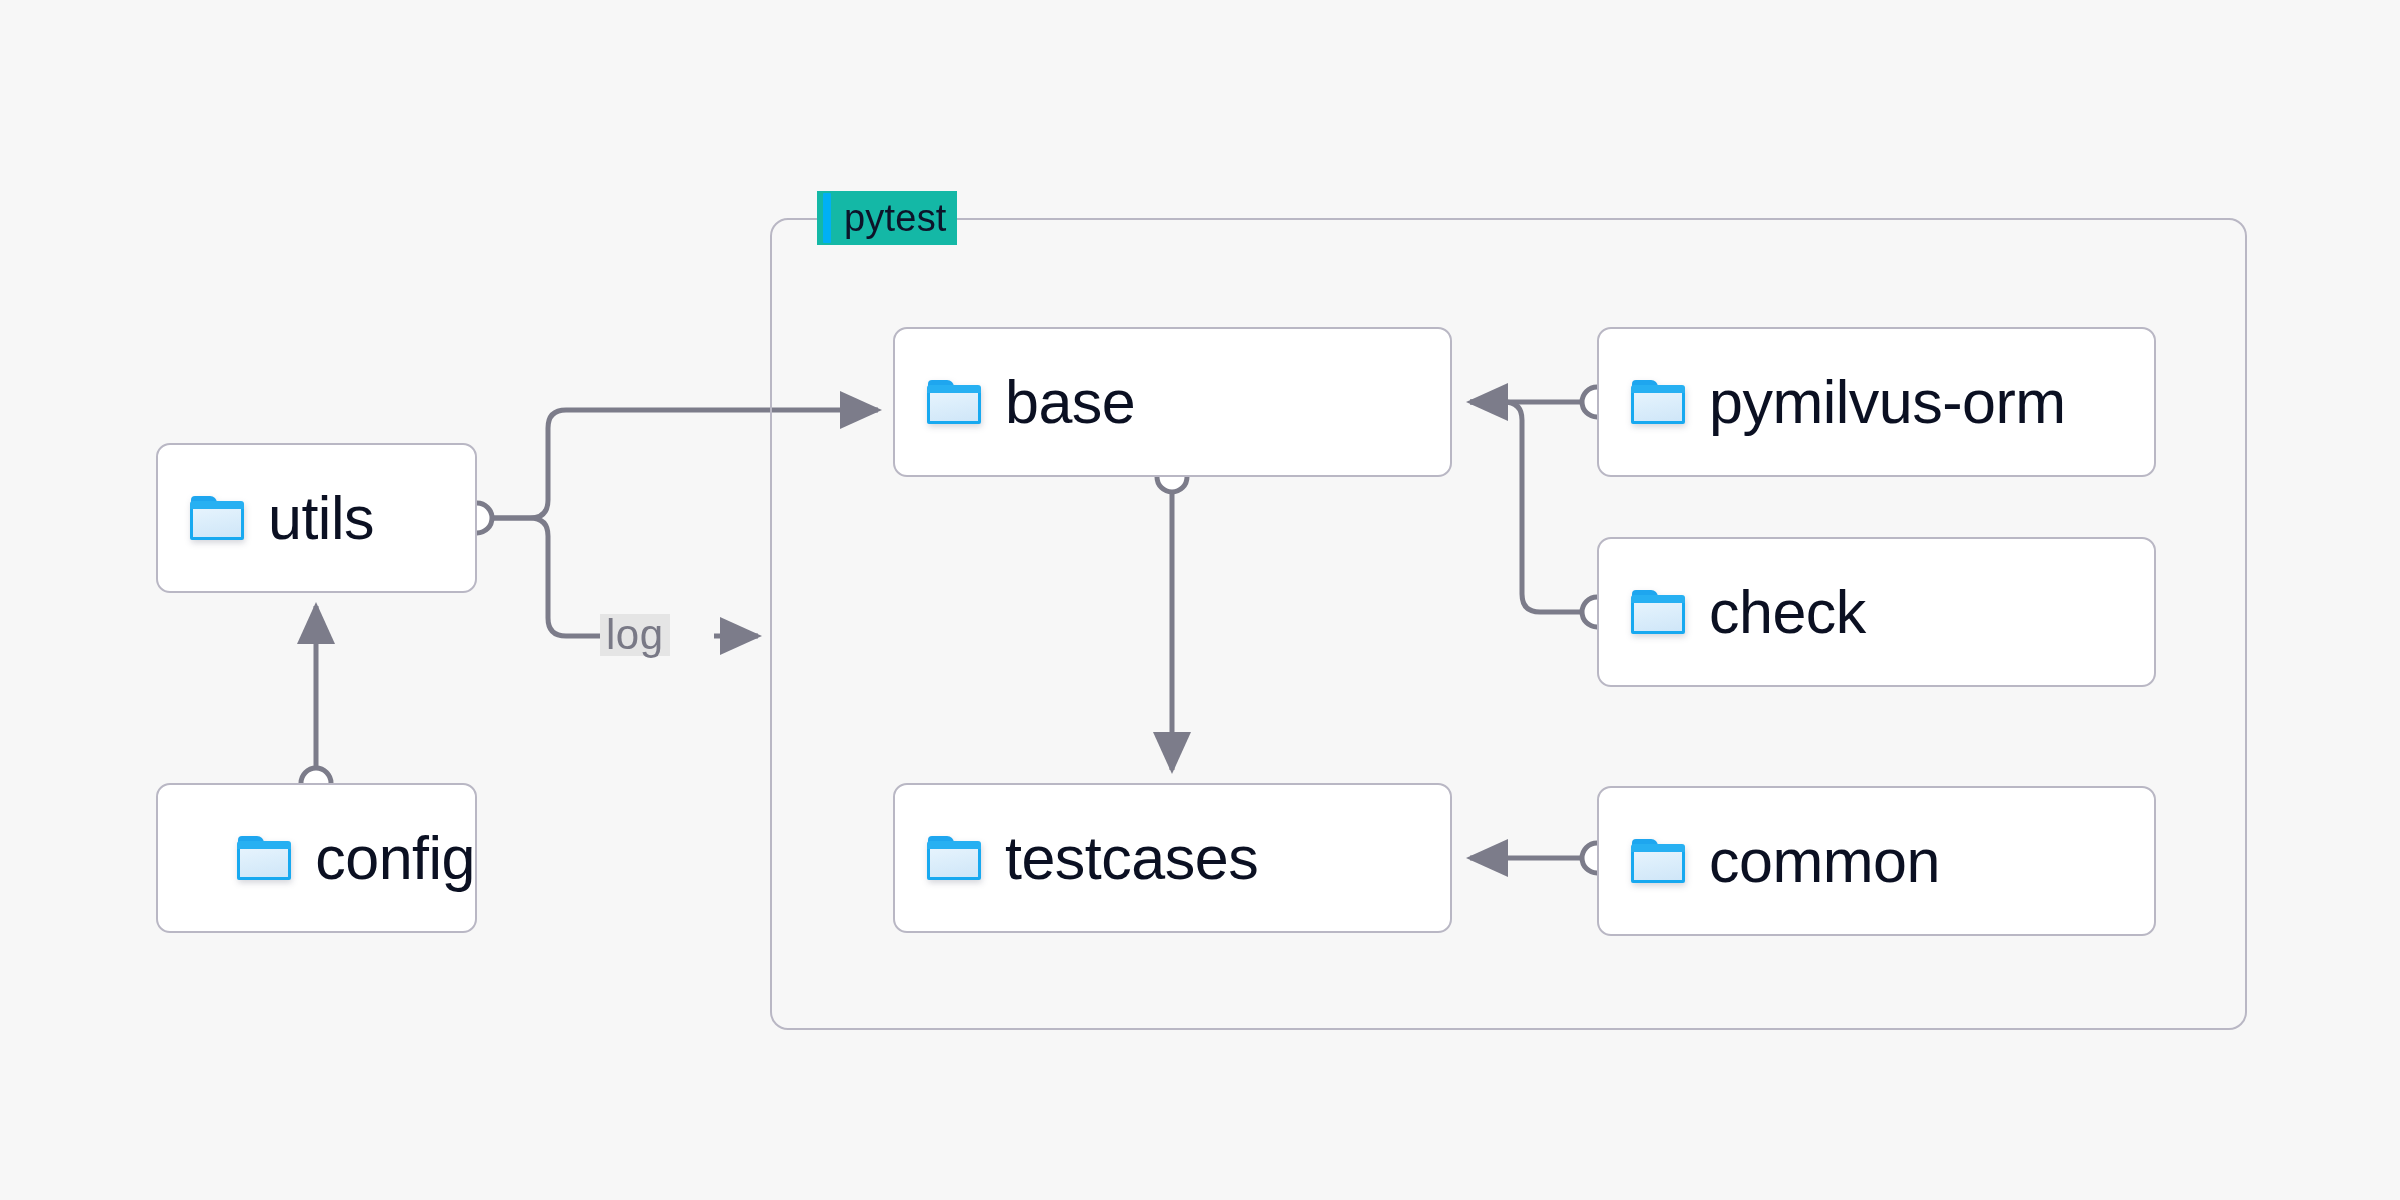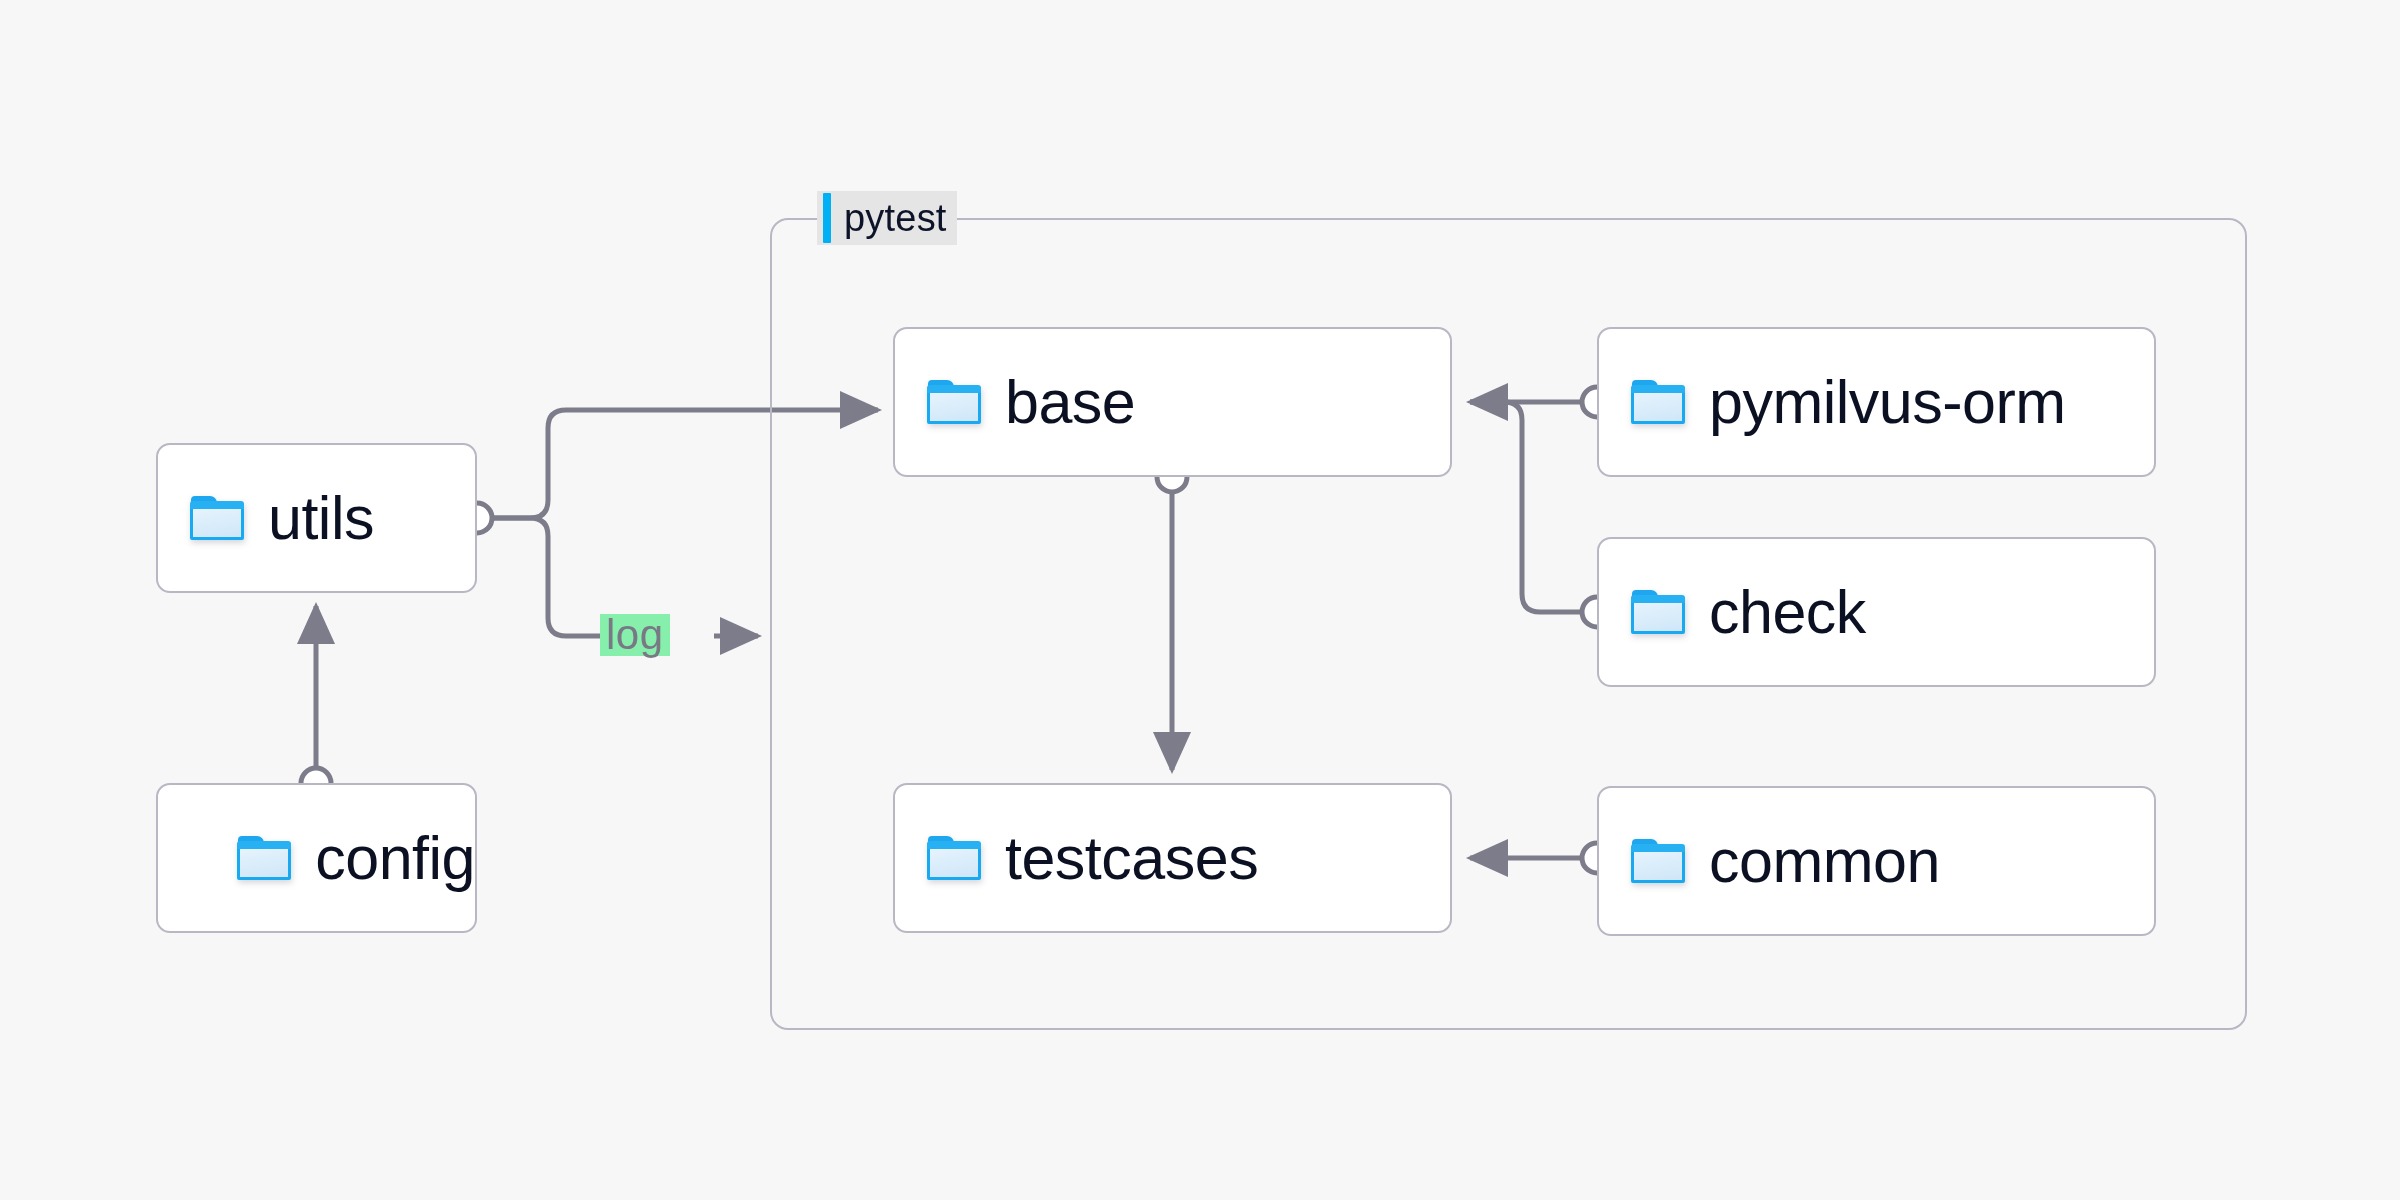--- a/index.html
+++ b/index.html
@@ -34,21 +34,21 @@
     border: 2px solid #b9b7c4;
     border-radius: 18px;
     background: transparent;
     box-sizing: border-box;
   }
   .group-label {
     position: absolute;
     display: flex;
     align-items: center;
     gap: 13px;
-    background: #e5e5e5;
+    background: #14b8a6;
     padding: 0 10px 0 6px;
     height: 54px;
   }
   .group-label-bar {
     width: 8px;
     height: 50px;
     background: #00b0f5;
     border-radius: 1px;
     flex: none;
   }
@@ -119,21 +119,21 @@
   }
 
   
   .edge-label {
     position: absolute;
     font-size: 42px;
     color: #797986;
     letter-spacing: 0.5px;
     line-height: 1;
     white-space: nowrap;
-    background: #86efac;
+    background: #e5e5e5;
     padding: 0 6px;
   }
 </style>
 </head>
 <body>
 
 <div id="canvas">
 
   <svg id="edges" viewBox="0 0 2400 1200">
     <defs>

